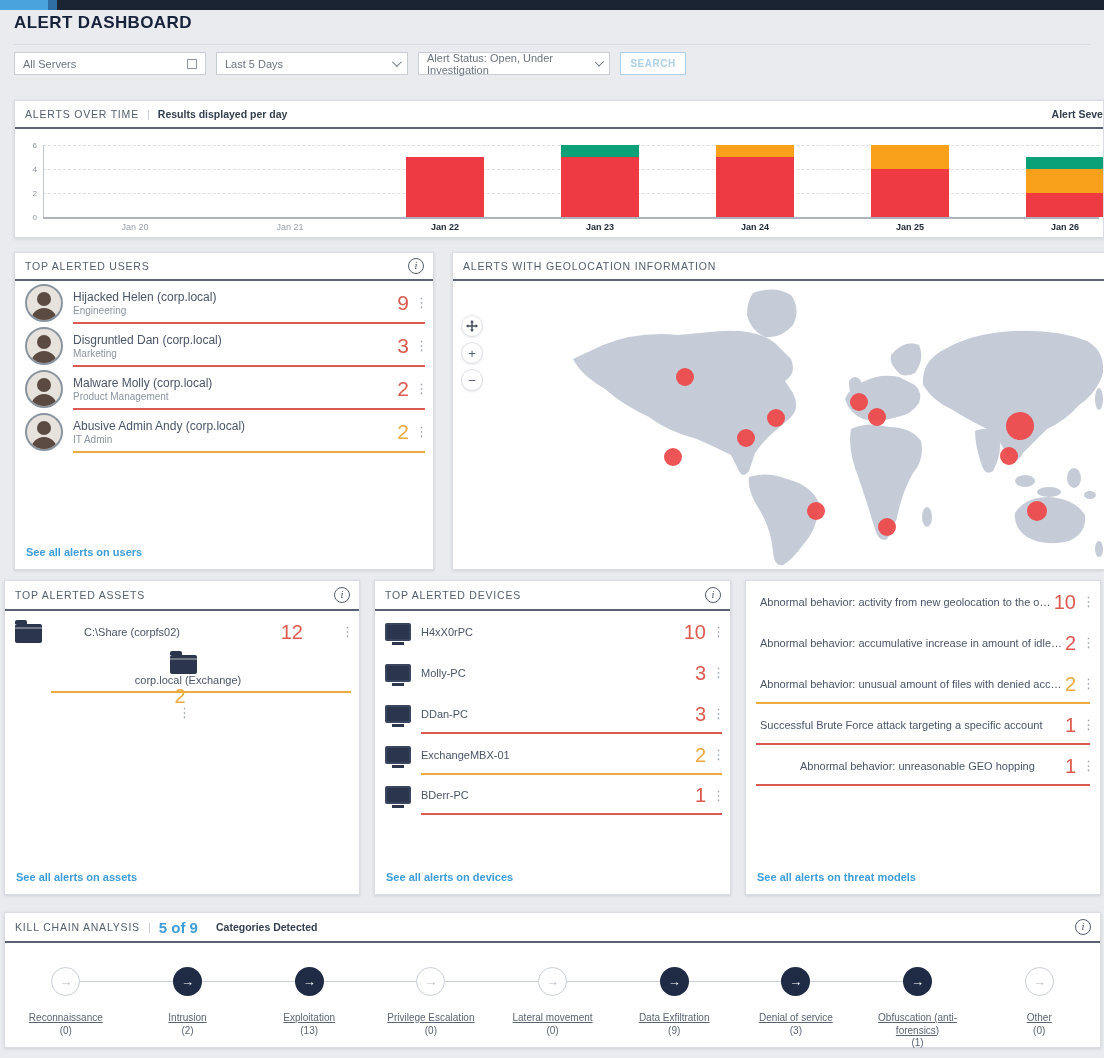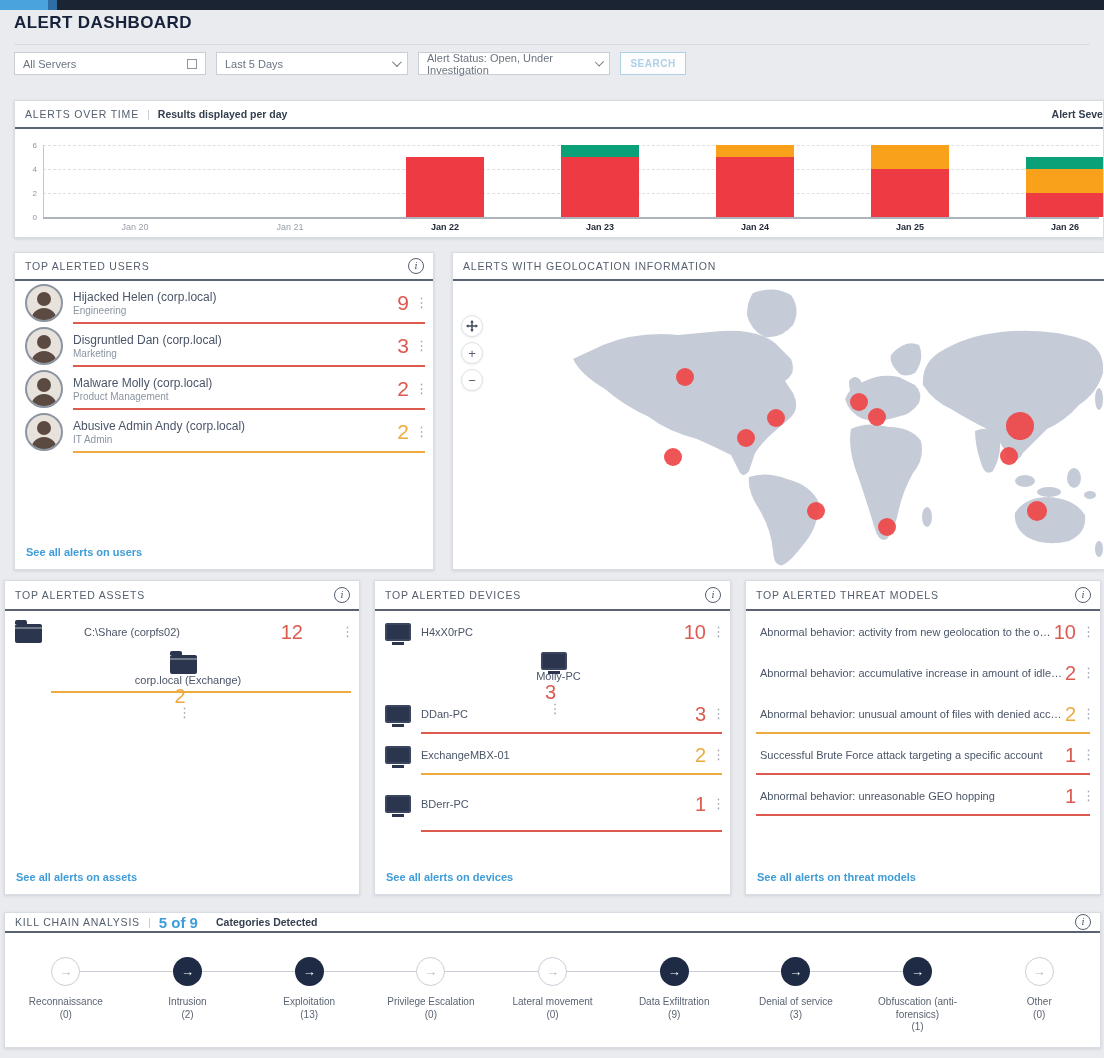--- a/index.html
+++ b/index.html
@@ -76,30 +76,30 @@
 
   .folder-icon { width:27px; height:19px; background:#2b364e; border-radius:2px; position:relative; flex:none; margin-top:3px; }
   .folder-icon::before { content:""; position:absolute; top:-4px; left:0; width:12px; height:4px; background:#2b364e; border-radius:2px 2px 0 0; }
   .folder-icon::after { content:""; position:absolute; top:3px; left:0; width:27px; height:2px; background:#ffffff55; }
 
   .monitor-icon { width:26px; height:18px; background:#2b364e; border-radius:2px; border:2px solid #3a4660; position:relative; flex:none; }
   .monitor-icon::after { content:""; position:absolute; left:5px; bottom:-6px; width:12px; height:3px; background:#2b364e; }
 
   
   #killchain-panel { top:912px; left:4px; width:1097px; height:136px; }
-  #killchain-panel .panel-header { height:20px; }
+  #killchain-panel .panel-header { height:30px; }
   .kc-blue { color:#3e9cd9; font-weight:bold; font-size:15px; margin-right:18px; white-space:nowrap; }
   .kc-body { position:relative; height:104px; }
   .kc-line { position:absolute; top:38px; left:61px; width:853px; height:1px; background:#c9ced6; }
   .kc-steps { position:absolute; left:0; top:0; width:100%; display:flex; }
   .kc-step { flex:1; display:flex; flex-direction:column; align-items:center; padding-top:24px; cursor:pointer; }
   .kc-circle { width:29px; height:29px; border-radius:50%; display:flex; align-items:center; justify-content:center; font-size:13px; position:relative; z-index:2; }
   .kc-circle.active { background:#1f2a44; color:#fff; }
   .kc-circle.inactive { background:#fff; border:1px solid #c9ced6; color:#b4bac3; }
-  .kc-label { margin-top:10px; font-size:10px; color:#5a6472; text-align:center; line-height:1.25; }
+  .kc-label { margin-top:16px; font-size:10px; color:#5a6472; text-align:center; line-height:1.25;text-decoration:underline; }
   .kc-count { font-size:10px; color:#5a6472; text-align:center; }
 </style>
 </head>
 <body>
 
 <div class="topbar">
   <div class="seg-blue"></div>
   <div class="seg-mid"></div>
 </div>
 
@@ -299,21 +299,21 @@
   </div>
   <div class="list-body" id="devices-list">
       <div class="list-row" style="height: 41px;">
         <div class="monitor-icon"></div>
         <div class="row-texts">
           <div class="row-name" style="font-size: 11px;">H4xX0rPC</div>
         </div>
         <div class="row-count" style="color: rgb(220, 90, 80);">10</div>
         <div class="kebab">⋮</div>
       </div>
-      <div class="list-row" style="height: 41px; flex-direction: column;">
+      <div class="list-row" style="height: 41px;">
         <div class="monitor-icon"></div>
         <div class="row-texts">
           <div class="row-name" style="font-size: 11px;">Molly-PC</div>
         </div>
         <div class="row-count" style="color: rgb(220, 90, 80);">3</div>
         <div class="kebab">⋮</div>
       </div>
       <div class="list-row" style="height: 41px;">
         <div class="monitor-icon"></div>
         <div class="row-texts">
@@ -325,38 +325,34 @@
       </div>
       <div class="list-row" style="height: 41px;">
         <div class="monitor-icon"></div>
         <div class="row-texts">
           <div class="row-name" style="font-size: 11px;">ExchangeMBX-01</div>
         </div>
         <div class="row-count" style="color: rgb(236, 170, 63);">2</div>
         <div class="kebab">⋮</div>
         <div class="row-underline" style="background: rgb(236, 170, 63); left: 46px; right: 8px;"></div>
       </div>
-      <div class="list-row" style="height: 57px;">
+      <div class="list-row" style="height: 40px;">
         <div class="monitor-icon"></div>
         <div class="row-texts">
           <div class="row-name" style="font-size: 11px;">BDerr-PC</div>
         </div>
         <div class="row-count" style="color: rgb(220, 90, 80);">1</div>
         <div class="kebab">⋮</div>
         <div class="row-underline" style="background: rgb(220, 90, 80); left: 46px; right: 8px;"></div>
       </div>
     </div>
   <div class="see-all-link">See all alerts on devices</div>
 </section>
 
 <section class="panel row3" id="threat-panel">
-  <div class="panel-header">
-    <span class="panel-title">TOP ALERTED THREAT MODELS</span>
-    <span class="info-icon"></span>
-  </div>
   <div class="list-body" id="threat-list">
       <div class="list-row" style="height: 41px;">
         <div class="row-texts" style="padding-left: 4px;">
           <div class="row-name" style="font-size: 11px;">Abnormal behavior: activity from new geolocation to the organization</div>
         </div>
         <div class="row-count" style="color: rgb(220, 90, 80);">10</div>
         <div class="kebab">⋮</div>
       </div>
       <div class="list-row" style="height: 41px;">
         <div class="row-texts" style="padding-left: 4px;">
@@ -376,21 +372,21 @@
       <div class="list-row" style="height: 41px;">
         <div class="row-texts" style="padding-left: 4px;">
           <div class="row-name" style="font-size: 11px;">Successful Brute Force attack targeting a specific account</div>
         </div>
         <div class="row-count" style="color: rgb(220, 90, 80);">1</div>
         <div class="kebab">⋮</div>
         <div class="row-underline" style="background: rgb(220, 90, 80); left: 10px; right: 10px;"></div>
       </div>
       <div class="list-row" style="height: 41px;">
         <div class="row-texts" style="padding-left: 4px;">
-          <div class="row-name" style="font-size: 11px;">Abnormal behavior: unreasonable GEO hopping</div>
+          <div class="row-name" style="font-size: 11px; margin-left: 40px;">Abnormal behavior: unreasonable GEO hopping</div>
         </div>
         <div class="row-count" style="color: rgb(220, 90, 80);">1</div>
         <div class="kebab">⋮</div>
         <div class="row-underline" style="background: rgb(220, 90, 80); left: 10px; right: 10px;"></div>
       </div>
     </div>
   <div class="see-all-link">See all alerts on threat models</div>
 </section>
 
 <section class="panel" id="killchain-panel">

